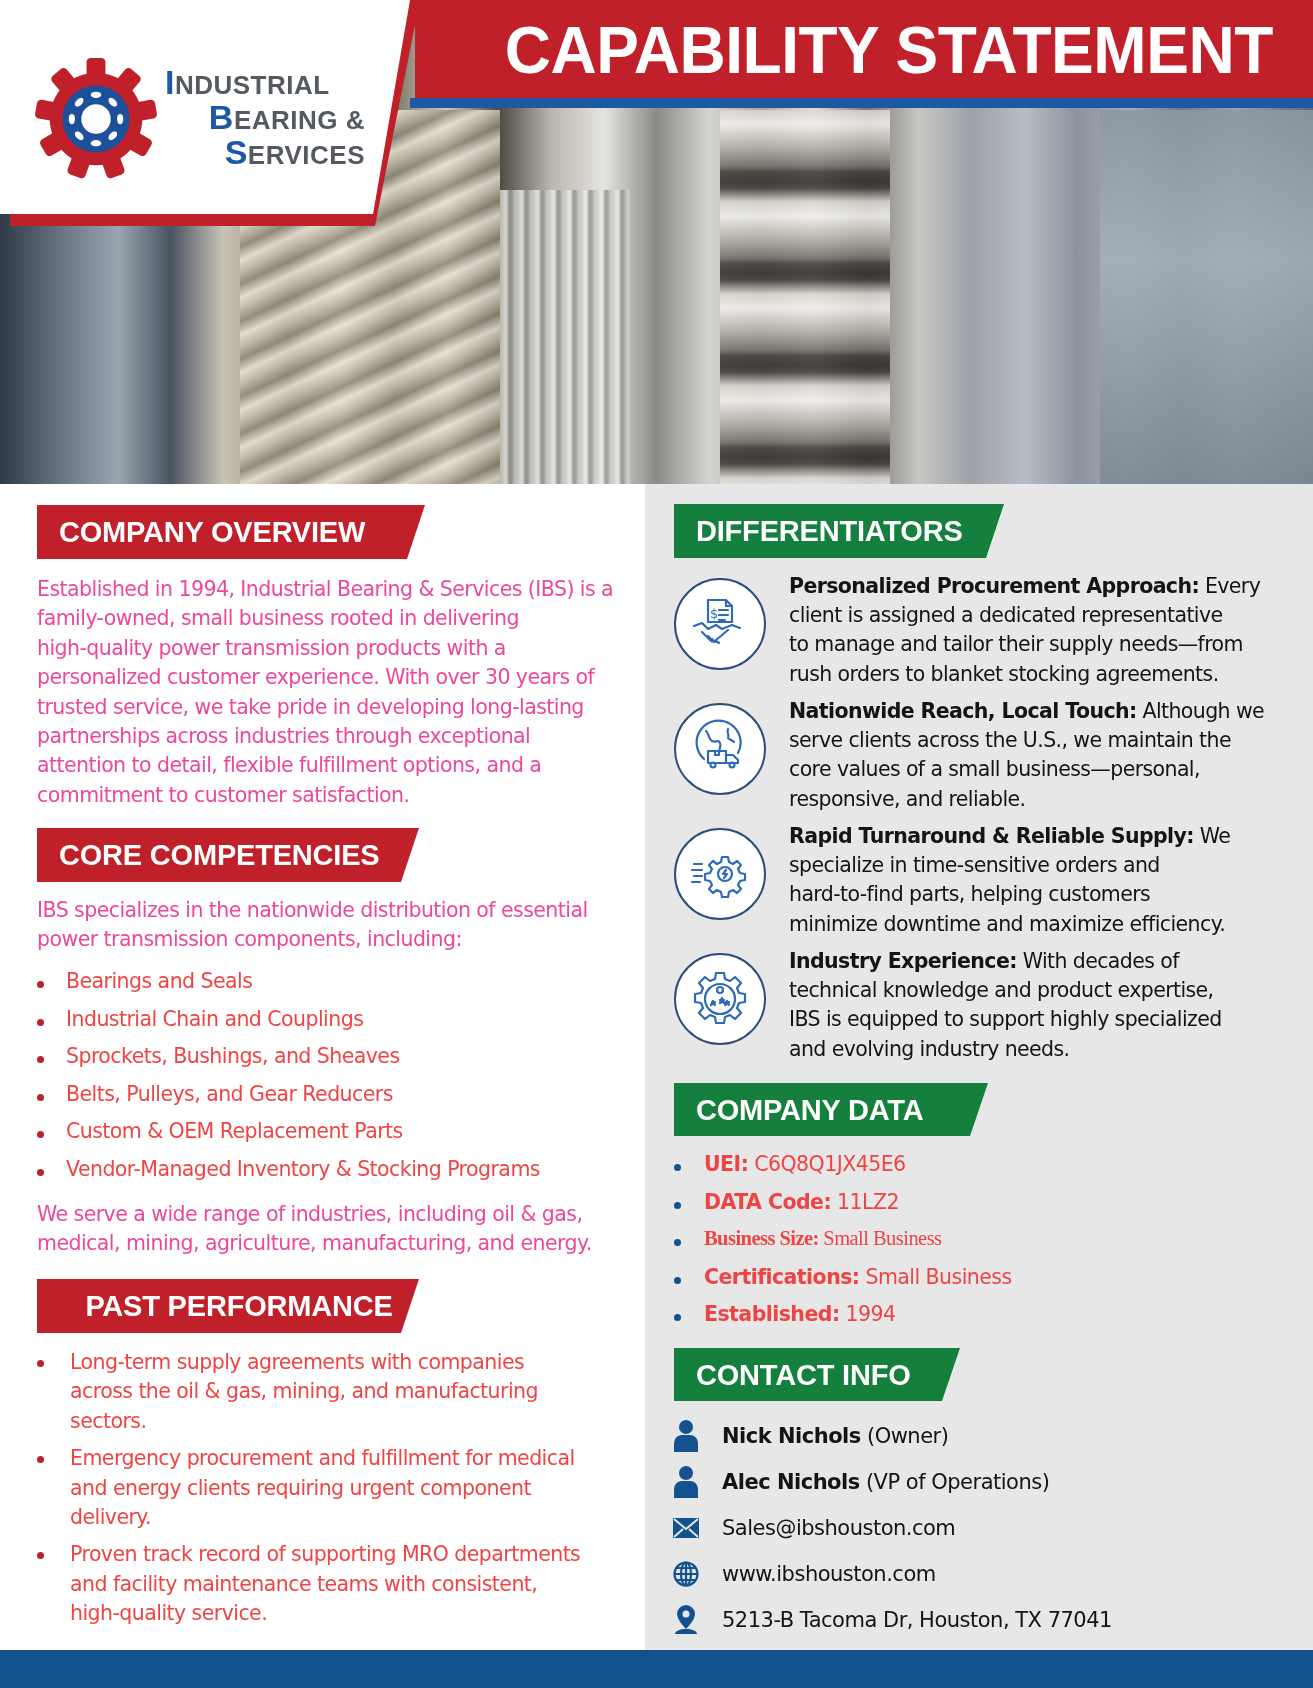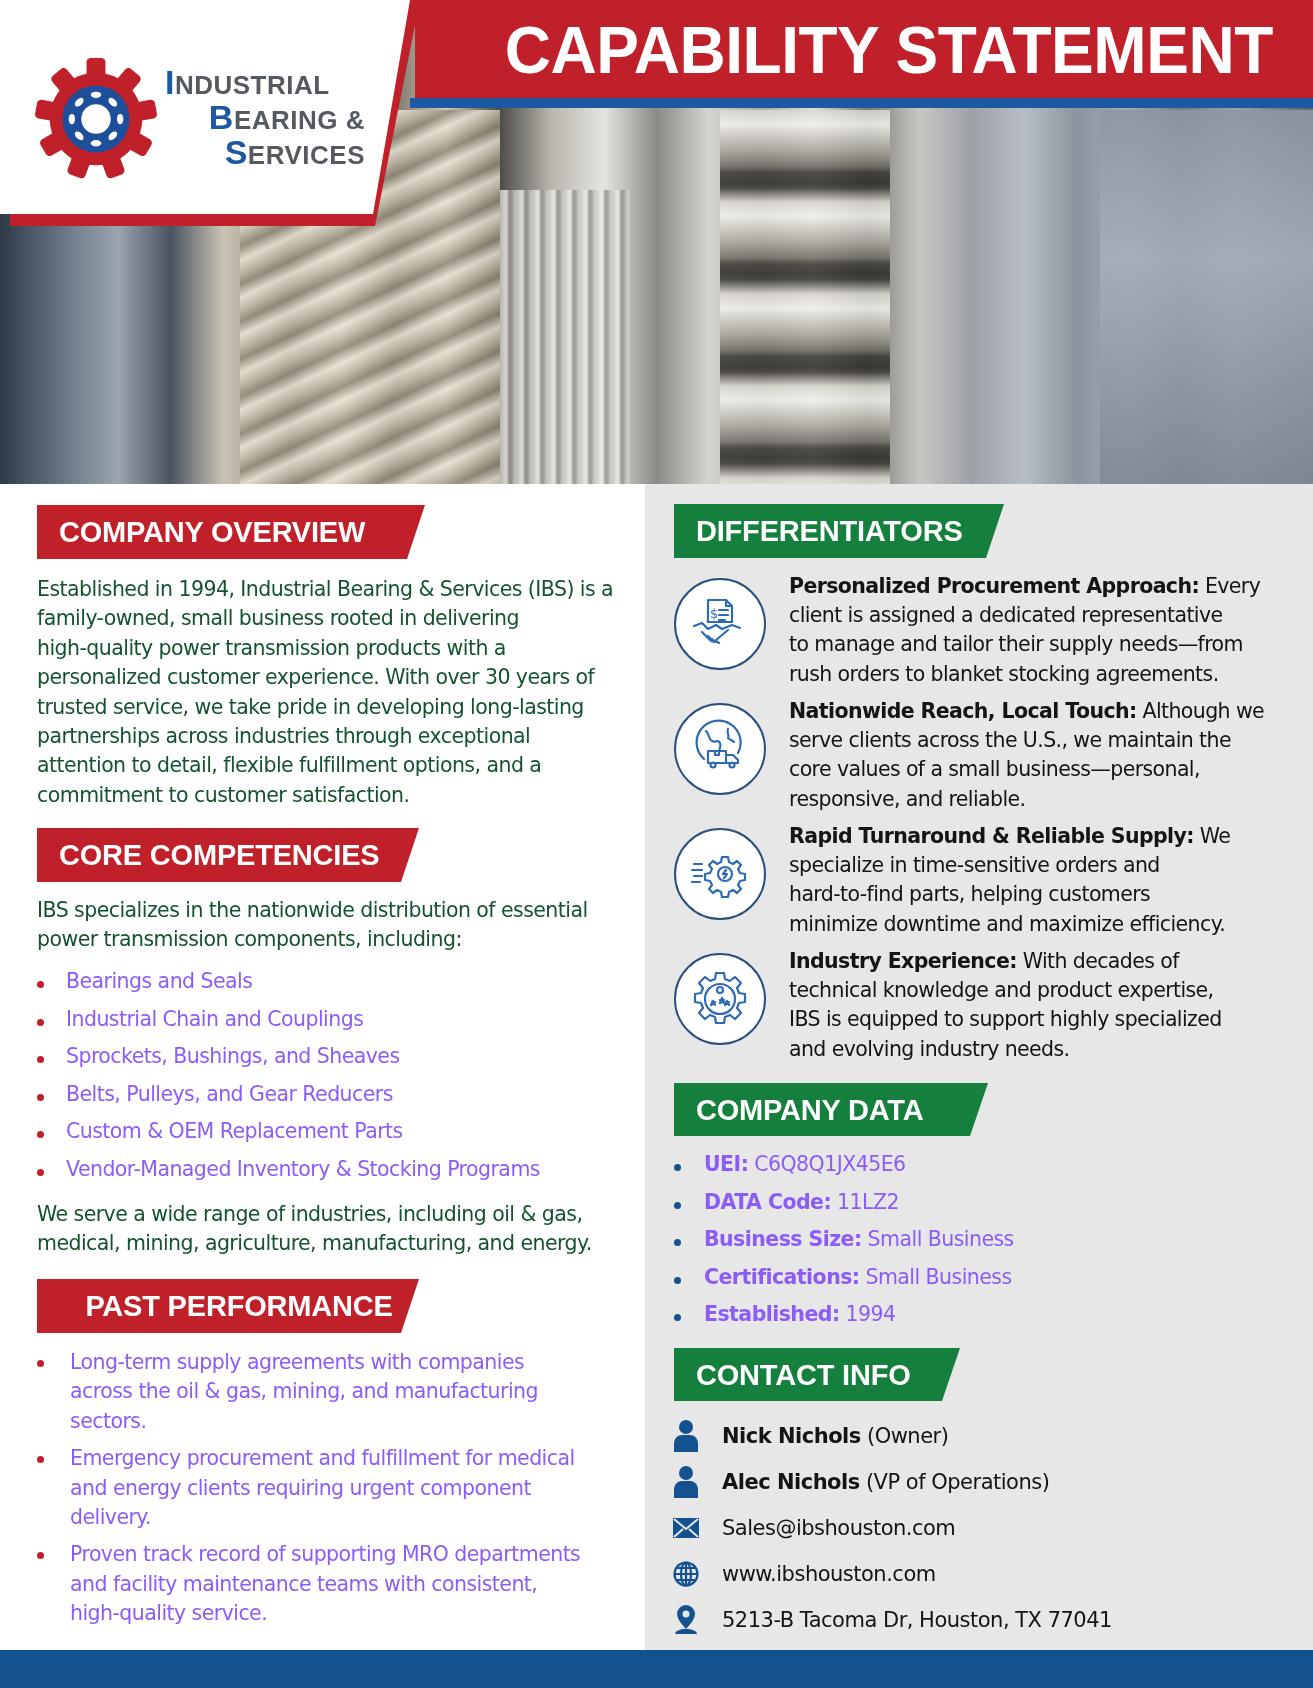--- a/index.html
+++ b/index.html
@@ -82,27 +82,27 @@
 
     .section-tag {
       position: absolute; height: 54px; color: #fff;
       font-family: "Liberation Sans", sans-serif; font-weight: 700;
       font-size: 29px; line-height: 54px; padding-left: 22px; letter-spacing: -0.2px;
     }
     .section-tag.red { background: #c0202a; }
     .section-tag.blue { background: #15803d; }
 
     .body-text {
-      position: absolute; font-size: 20.5px; line-height: 29.4px; color: #14532d;
+      position: absolute; font-size: 20.5px; line-height: 29.4px; color: #ec4899;
       font-family: "DejaVu Sans", sans-serif; letter-spacing: -0.55px;
     }
 
     .bullet-list { position: absolute; list-style: none; }
     .bullet-list li {
-      position: relative; font-size: 20.5px; color: #8b5cf6; letter-spacing: -0.55px;
+      position: relative; font-size: 20.5px; color: #ef4444; letter-spacing: -0.55px;
     }
     .bullet-list li .dot {
       position: absolute; left: 0; width: 7px; height: 7px; border-radius: 50%;
     }
     .dot.red { background: #c0202a; }
     .dot.blue { background: #13528f; }
 
     .diff-item { position: absolute; left: 674px; width: 620px; }
     .diff-icon {
       position: absolute; left: 0; top: 6px; width: 92px; height: 92px; border-radius: 50%;
@@ -317,21 +317,21 @@
     <div>and evolving industry needs.</div>
   </div>
 </div>
 
 <div class="section-tag blue" style="left:674px; top:1083px; width:314px; clip-path: polygon(0 0,314px 0,296px 53px,0 53px);">
   <span>COMPANY DATA</span>
 </div>
 <ul class="bullet-list" style="left:674px; top:1152px; width:600px;">
   <li style="height:37.5px; padding-left:30px;"><span class="dot blue" style="top:12px;"></span><b>UEI:</b><span> C6Q8Q1JX45E6</span></li>
   <li style="height:37.5px; padding-left:30px;"><span class="dot blue" style="top:12px;"></span><b>DATA Code:</b><span> 11LZ2</span></li>
-  <li style="height:37.5px; padding-left:30px;"><span class="dot blue" style="top:12px;"></span><b>Business Size:</b><span> Small Business</span></li>
+  <li style="height:37.5px; padding-left:30px;font-family:Liberation Serif, serif;"><span class="dot blue" style="top:12px;"></span><b>Business Size:</b><span> Small Business</span></li>
   <li style="height:37.5px; padding-left:30px;"><span class="dot blue" style="top:12px;"></span><b>Certifications:</b><span> Small Business</span></li>
   <li style="height:37.5px; padding-left:30px;"><span class="dot blue" style="top:12px;"></span><b>Established:</b><span> 1994</span></li>
 </ul>
 
 <div class="section-tag blue" style="left:674px; top:1348px; width:286px; clip-path: polygon(0 0,286px 0,268px 53px,0 53px);">
   <span>CONTACT INFO</span>
 </div>
 
 <div class="contact-row" style="top:1418px;">
   <span class="contact-icon">

